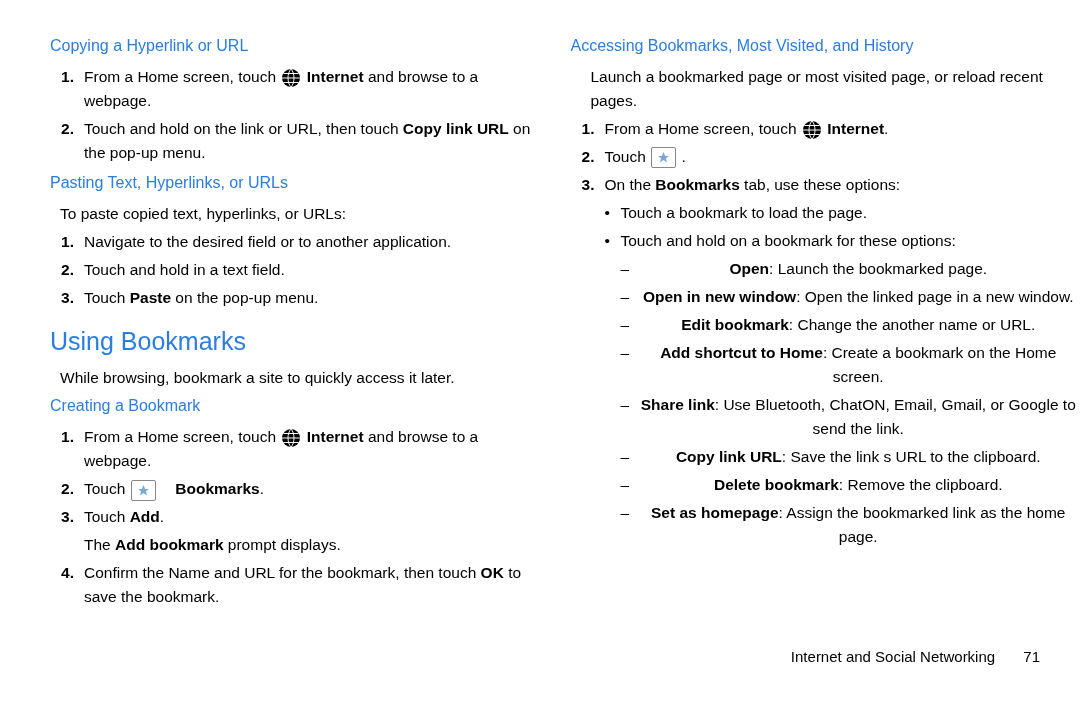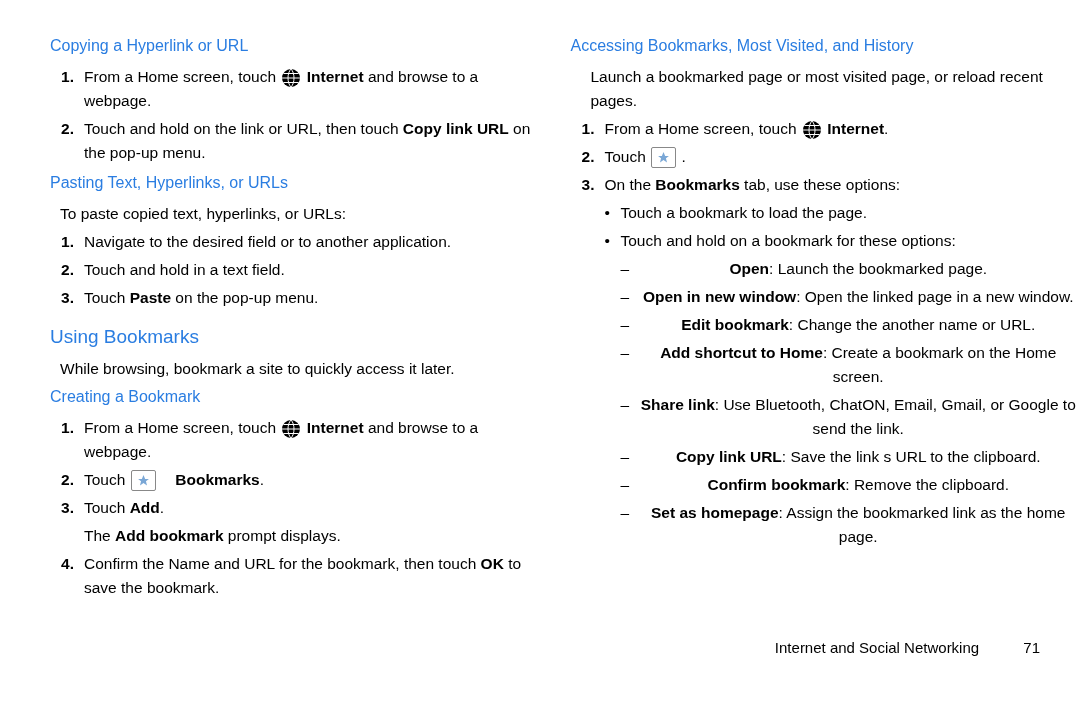--- a/index.html
+++ b/index.html
@@ -23,21 +23,21 @@
   .col-right {
     flex: 1.02;
   }
   .h-blue {
     color: #2a7de1;
     font-size: 16px;
     margin: 4px 0 6px 0;
   }
   .h-blue-big {
     color: #2a7de1;
-    font-size: 19px;
+    font-size: 25px;
     margin: 12px 0 6px 0;
   }
   ol.num {
     list-style: none;
     padding: 0;
     margin: 0 0 6px 0;
   }
   ol.num > li {
     display: flex;
     gap: 10px;
@@ -88,21 +88,21 @@
   }
   .b { font-weight: bold; }
   .footer {
     text-align: right;
     font-size: 15px;
     margin-top: 30px;
     padding-right: 40px;
   }
   .footer .pg {
     display: inline-block;
-    margin-left: 40px;
+    margin-left: 24px;
   }
   .icon-globe {
     display:inline-block;
     width:20px;height:20px;
     vertical-align:middle;
     margin:0 1px;
   }
   .icon-star {
     display:inline-block;
     width:25px;height:21px;
@@ -254,21 +254,21 @@
           <li>Touch a bookmark to load the page.</li>
           <li>
             <span>Touch and hold on a bookmark for these options:</span>
             <ul class="dashes" style="margin-left:0">
               <li><span class="b">Open</span><span>: Launch the bookmarked page.</span></li>
               <li><span class="b">Open in new window</span><span>: Open the linked page in a new window.</span></li>
               <li><span class="b">Edit bookmark</span><span>: Change the another name or URL.</span></li>
               <li><span class="b">Add shortcut to Home</span><span>: Create a bookmark on the Home screen.</span></li>
               <li><span class="b">Share link</span><span>: Use Bluetooth, ChatON, Email, Gmail, or Google to send the link.</span></li>
               <li><span class="b">Copy link URL</span><span>: Save the link s URL to the clipboard.</span></li>
-              <li><span class="b">Confirm bookmark</span><span>: Remove the clipboard.</span></li>
+              <li><span class="b">Delete bookmark</span><span>: Remove the clipboard.</span></li>
               <li><span class="b">Set as homepage</span><span>: Assign the bookmarked link as the home page.</span></li>
             </ul>
           </li>
         </ul>
       </span>
         </li>
     </ol>
   </div>
 </div>
 

